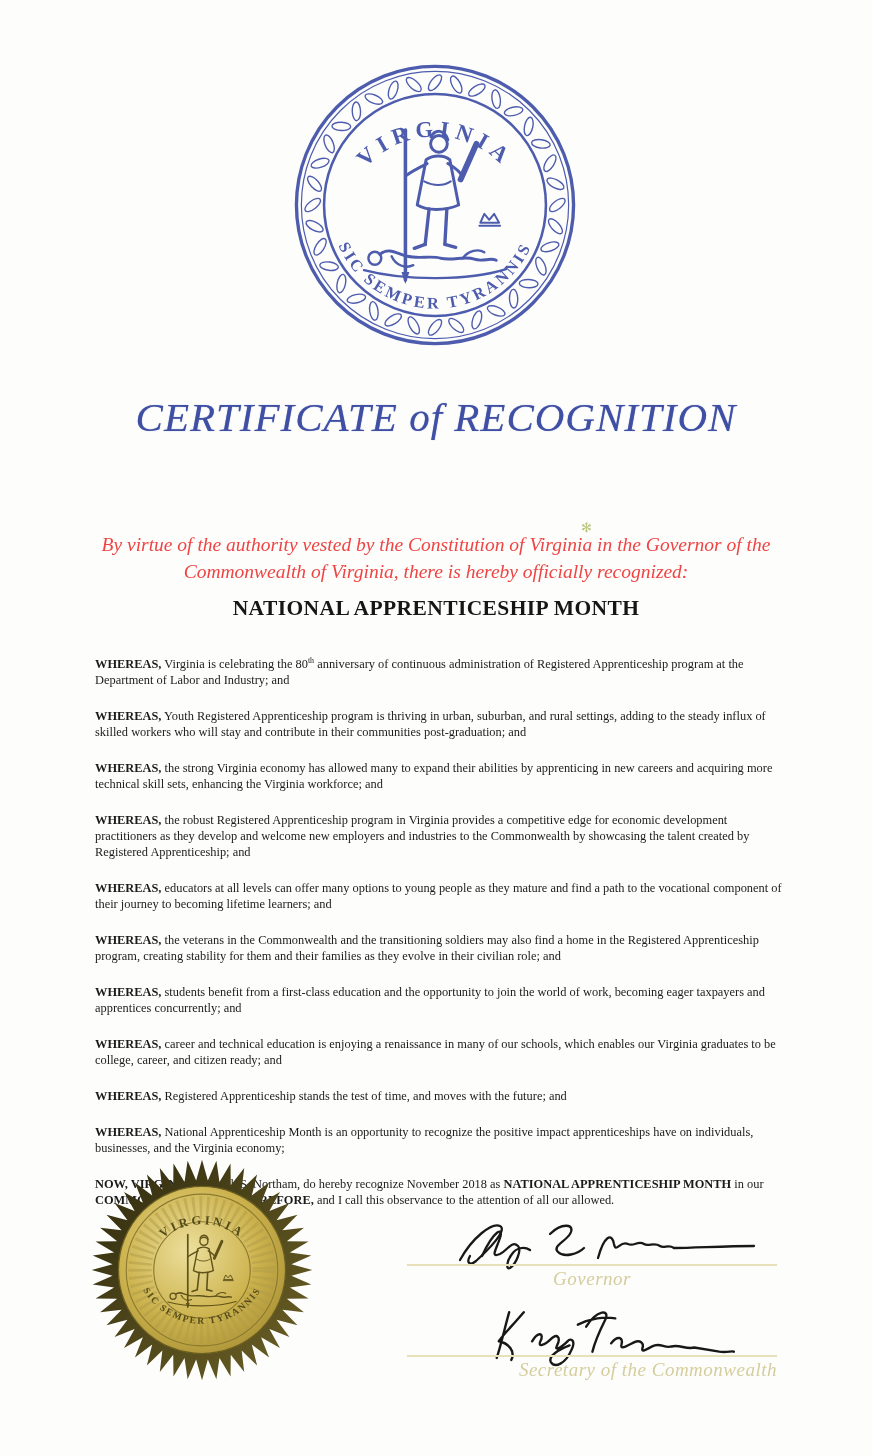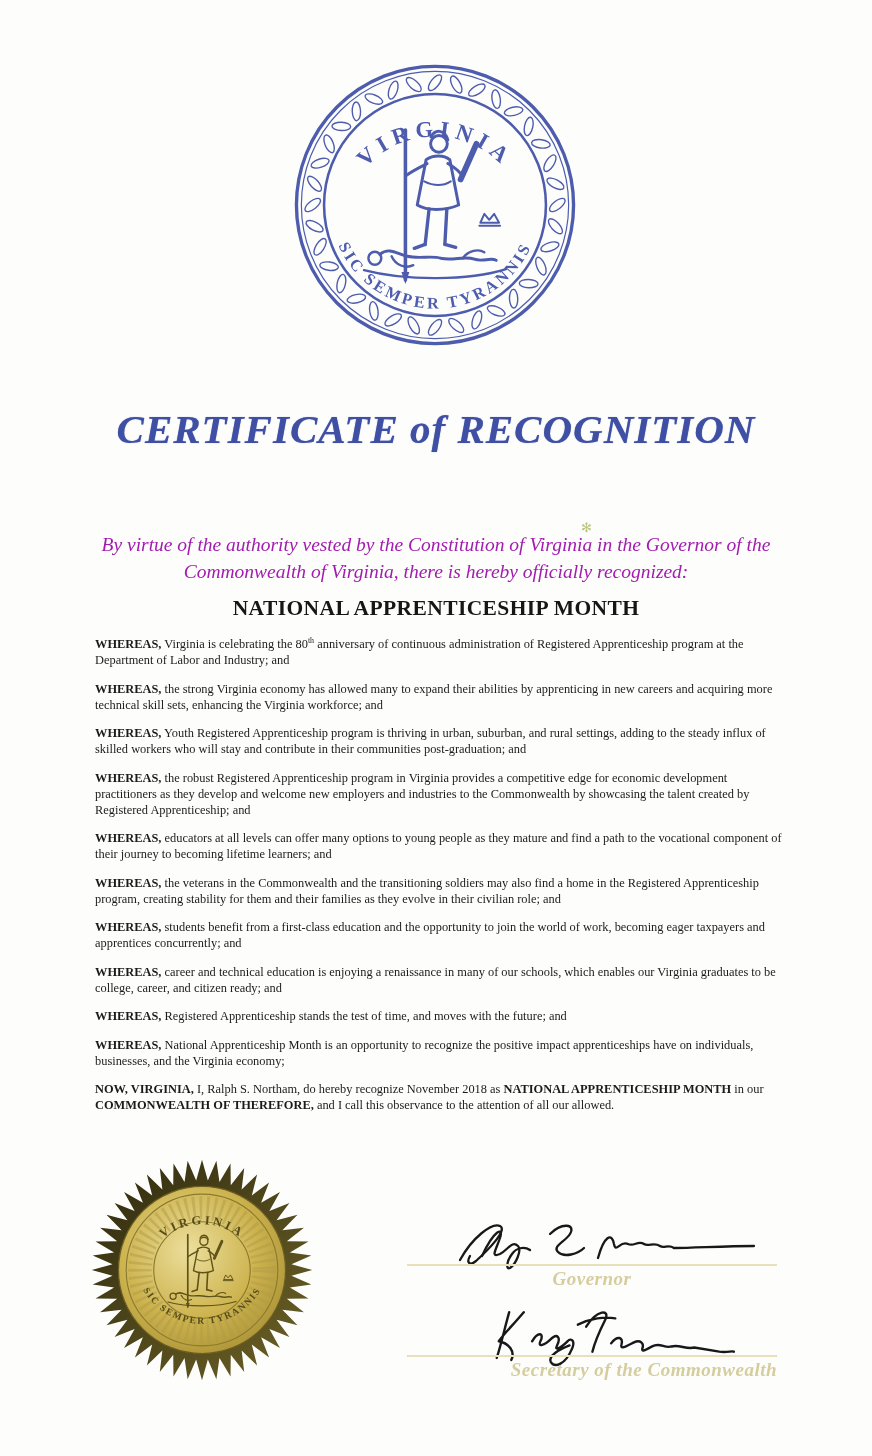--- a/index.html
+++ b/index.html
@@ -9,51 +9,51 @@
     background:#fdfdfc; overflow:hidden;
     font-family:"Liberation Serif", serif; color:#1c1c1c;
   }
   
   .seal-blue { position:absolute; left:292px; top:62px; width:286px; height:286px; color:#4d5cad; }
   .seal-blue svg, .seal-gold svg, .sig svg { display:block; width:100%; height:100%; }
   .seal-blue text, .seal-gold text { font-family:"Liberation Serif", serif; font-weight:bold; }
   
   .title {
     position:absolute; left:0; top:393px; width:100%; text-align:center;
-    font-size:41px; font-style:italic; font-weight:bold; letter-spacing:1px;
-    color:#3f4fa3; text-shadow:0 0 1px #8891c9;margin-top:12px;
+    font-size:41px; font-style:italic; font-weight:normal; letter-spacing:1px;
+    color:#3f4fa3; text-shadow:0 0 1px #8891c9;
   }
   .stray-mark { position:absolute; left:581px; top:520px; font-size:13px; color:#b9c47c; }
   
   .intro {
     position:absolute; left:66px; top:531px; width:740px; text-align:center;
-    font-size:19.5px; font-style:italic; line-height:27px; color:#a21caf;
+    font-size:19.5px; font-style:italic; line-height:27px; color:#ef4444;
   }
   .subject {
     position:absolute; left:0; top:596px; width:100%; text-align:center;
     font-size:21.5px; font-weight:bold; letter-spacing:0.4px; color:#161616;
   }
   
   .body-text { position:absolute; left:95px; top:636px; width:694px; font-size:12.4px; line-height:16px; color:#1b1b1b; }
-  .body-text p { margin-bottom:12.5px; text-align:left; }
+  .body-text p { margin-bottom:12.5px; text-align:left;margin-top:20px; }
   .body-text b { font-weight:bold; }
   .body-text sup { font-size:8px; vertical-align:super; line-height:0; }
   
   .seal-gold { position:absolute; left:86px; top:1158px; width:232px; height:224px; }
   
   .sig { position:absolute; }
   .sig path { fill:none; stroke:#181818; stroke-width:2.3; stroke-linecap:round; stroke-linejoin:round; }
   .sig-gov { left:450px; top:1210px; width:318px; height:62px; }
   .sig-sec { left:478px; top:1298px; width:260px; height:72px; }
   .sig-line { position:absolute; height:2px; background:#e7e0ba; }
   .line-gov { left:407px; top:1264px; width:370px; }
   .line-sec { left:407px; top:1355px; width:370px; }
   .sig-label {
     position:absolute; left:407px; width:370px; text-align:center;
-    font-size:19px; font-style:italic; color:#d5cd9d; letter-spacing:0.5px;font-weight:bold;
+    font-size:19px; font-style:italic; color:#d5cd9d; letter-spacing:0.5px;
   }
   .label-gov { top:1268px; }
   .label-sec { top:1359px;text-align:right; }
 </style>
 </head>
 <body>
 
 <div class="page">
 
   <div class="seal-blue">
@@ -135,22 +135,22 @@
   <h1 class="title">CERTIFICATE of RECOGNITION</h1>
 
   <span class="stray-mark">✻</span>
 
   <p class="intro">By virtue of the authority vested by the Constitution of Virginia in the Governor of the Commonwealth of Virginia, there is hereby officially recognized:</p>
 
   <h2 class="subject">NATIONAL APPRENTICESHIP MONTH</h2>
 
   <div class="body-text">
     <p><b>WHEREAS,</b><span> Virginia is celebrating the 80</span><sup>th</sup><span> anniversary of continuous administration of Registered Apprenticeship program at the Department of Labor and Industry; and</span></p>
+    <p><b>WHEREAS,</b><span> Youth Registered Apprenticeship program is thriving in urban, suburban, and rural settings, adding to the steady influx of skilled workers who will stay and contribute in their communities post-graduation; and</span></p>
     <p><b>WHEREAS,</b><span> the strong Virginia economy has allowed many to expand their abilities by apprenticing in new careers and acquiring more technical skill sets, enhancing the Virginia workforce; and</span></p>
-    <p><b>WHEREAS,</b><span> Youth Registered Apprenticeship program is thriving in urban, suburban, and rural settings, adding to the steady influx of skilled workers who will stay and contribute in their communities post-graduation; and</span></p>
     <p><b>WHEREAS,</b><span> the robust Registered Apprenticeship program in Virginia provides a competitive edge for economic development practitioners as they develop and welcome new employers and industries to the Commonwealth by showcasing the talent created by Registered Apprenticeship; and</span></p>
     <p><b>WHEREAS,</b><span> educators at all levels can offer many options to young people as they mature and find a path to the vocational component of their journey to becoming lifetime learners; and</span></p>
     <p><b>WHEREAS,</b><span> the veterans in the Commonwealth and the transitioning soldiers may also find a home in the Registered Apprenticeship program, creating stability for them and their families as they evolve in their civilian role; and</span></p>
     <p><b>WHEREAS,</b><span> students benefit from a first-class education and the opportunity to join the world of work, becoming eager taxpayers and apprentices concurrently; and</span></p>
     <p><b>WHEREAS,</b><span> career and technical education is enjoying a renaissance in many of our schools, which enables our Virginia graduates to be college, career, and citizen ready; and</span></p>
     <p><b>WHEREAS,</b><span> Registered Apprenticeship stands the test of time, and moves with the future; and</span></p>
     <p><b>WHEREAS,</b><span> National Apprenticeship Month is an opportunity to recognize the positive impact apprenticeships have on individuals, businesses, and the Virginia economy;</span></p>
     <p><b>NOW, VIRGINIA,</b><span> I, Ralph S. Northam, do hereby recognize November 2018 as </span><b>NATIONAL APPRENTICESHIP MONTH</b><span> in our </span><b>COMMONWEALTH OF THEREFORE,</b><span> and I call this observance to the attention of all our allowed.</span></p>
   </div>
 

